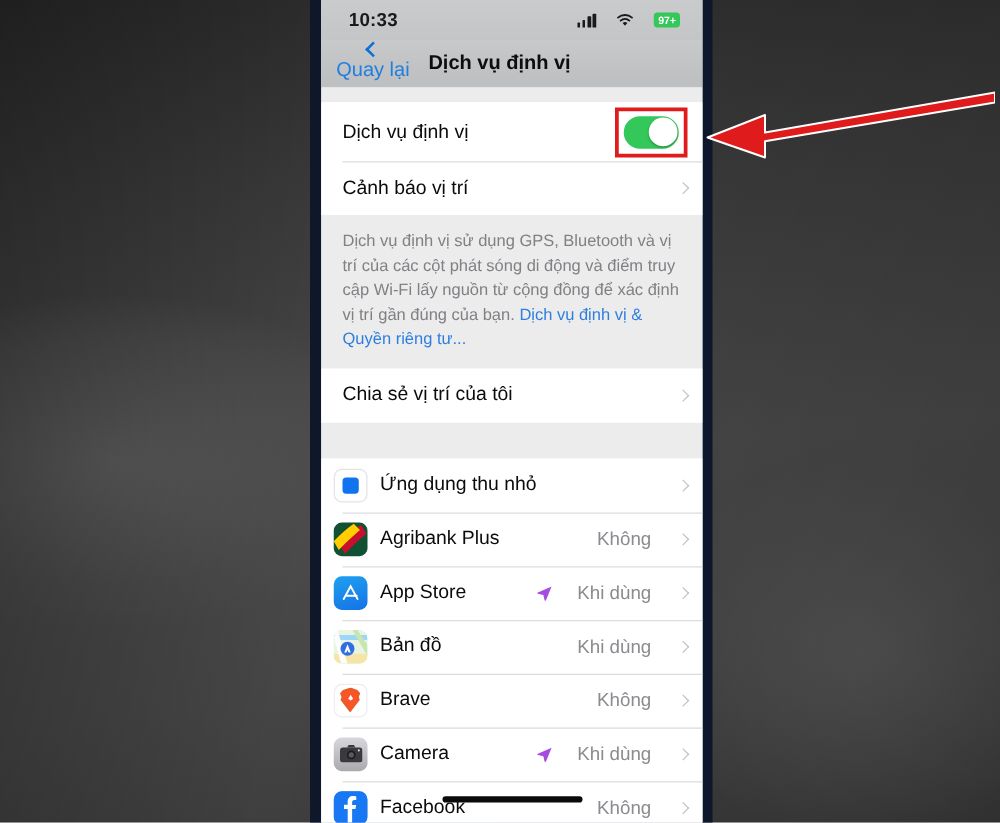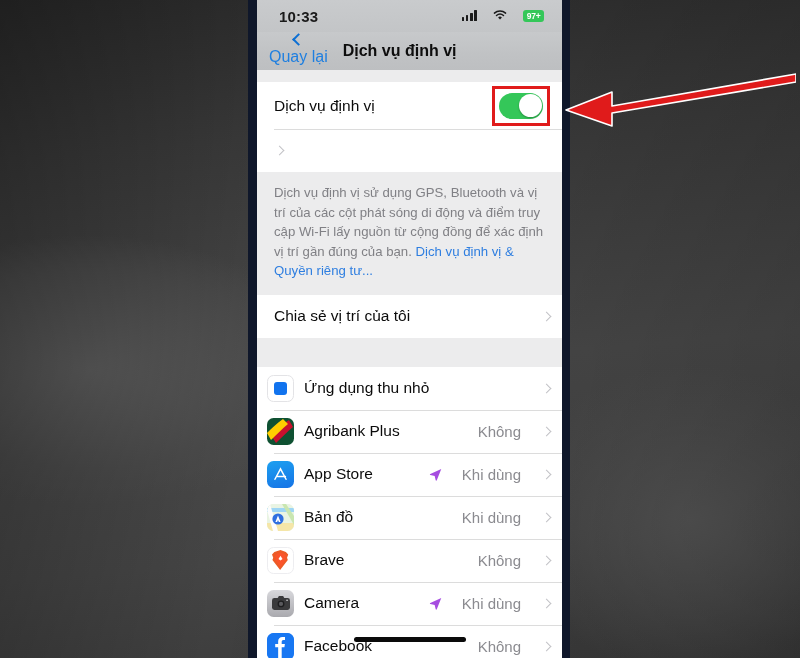--- a/index.html
+++ b/index.html
@@ -35,21 +35,21 @@
   }
 
   
   #statusbar {
     position: relative; height: 32px;
     background: linear-gradient(180deg,#c9cbcd 0%,#c3c5c7 100%);
     display: flex; align-items: center; justify-content: space-between;
     padding: 0 18px 0 22px;
   }
   #status-time { font-size: 15px; font-weight: 700; color: #1a1a1a; letter-spacing: .2px; }
-  #status-right { display: flex; align-items: flex-start; gap: 16px; }
+  #status-right { display: flex; align-items: center; gap: 16px; }
   .sig { display: flex; align-items: flex-end; gap: 1.5px; height: 11px; }
   .sig i { width: 2.6px; background: #1a1a1a; border-radius: .5px; display: block; }
   .sig i:nth-child(1){height:4px} .sig i:nth-child(2){height:6px}
   .sig i:nth-child(3){height:8.5px} .sig i:nth-child(4){height:11px}
   .batt {
     background: #34c759; color: #fff; font-size: 8.5px; font-weight: 700;
     border-radius: 3px; padding: 1.5px 3.5px 1.5px 4px; line-height: 1;
     letter-spacing: -.2px;
   }
 
@@ -177,20 +177,21 @@
     <div class="section">
       <div class="row" style="height:47px">
         <span class="row-label">Dịch vụ định vị</span>
         <div id="toggle-wrap">
           <span class="switch">
             <span class="knob"></span>
           </span>
         </div>
       </div>
       <div class="row">
+        <span class="row-label">Cảnh báo vị trí</span>
         <span class="chev-right"></span>
       </div>
     </div>
 
     <div id="desc">
       <span>Dịch vụ định vị sử dụng GPS, Bluetooth và vị trí của các cột phát sóng di động và điểm truy cập Wi-Fi lấy nguồn từ cộng đồng để xác định vị trí gần đúng của bạn. </span><span class="link">Dịch vụ định vị &amp; Quyền riêng tư...</span>
     </div>
 
     <div class="section">
       <div class="row">

